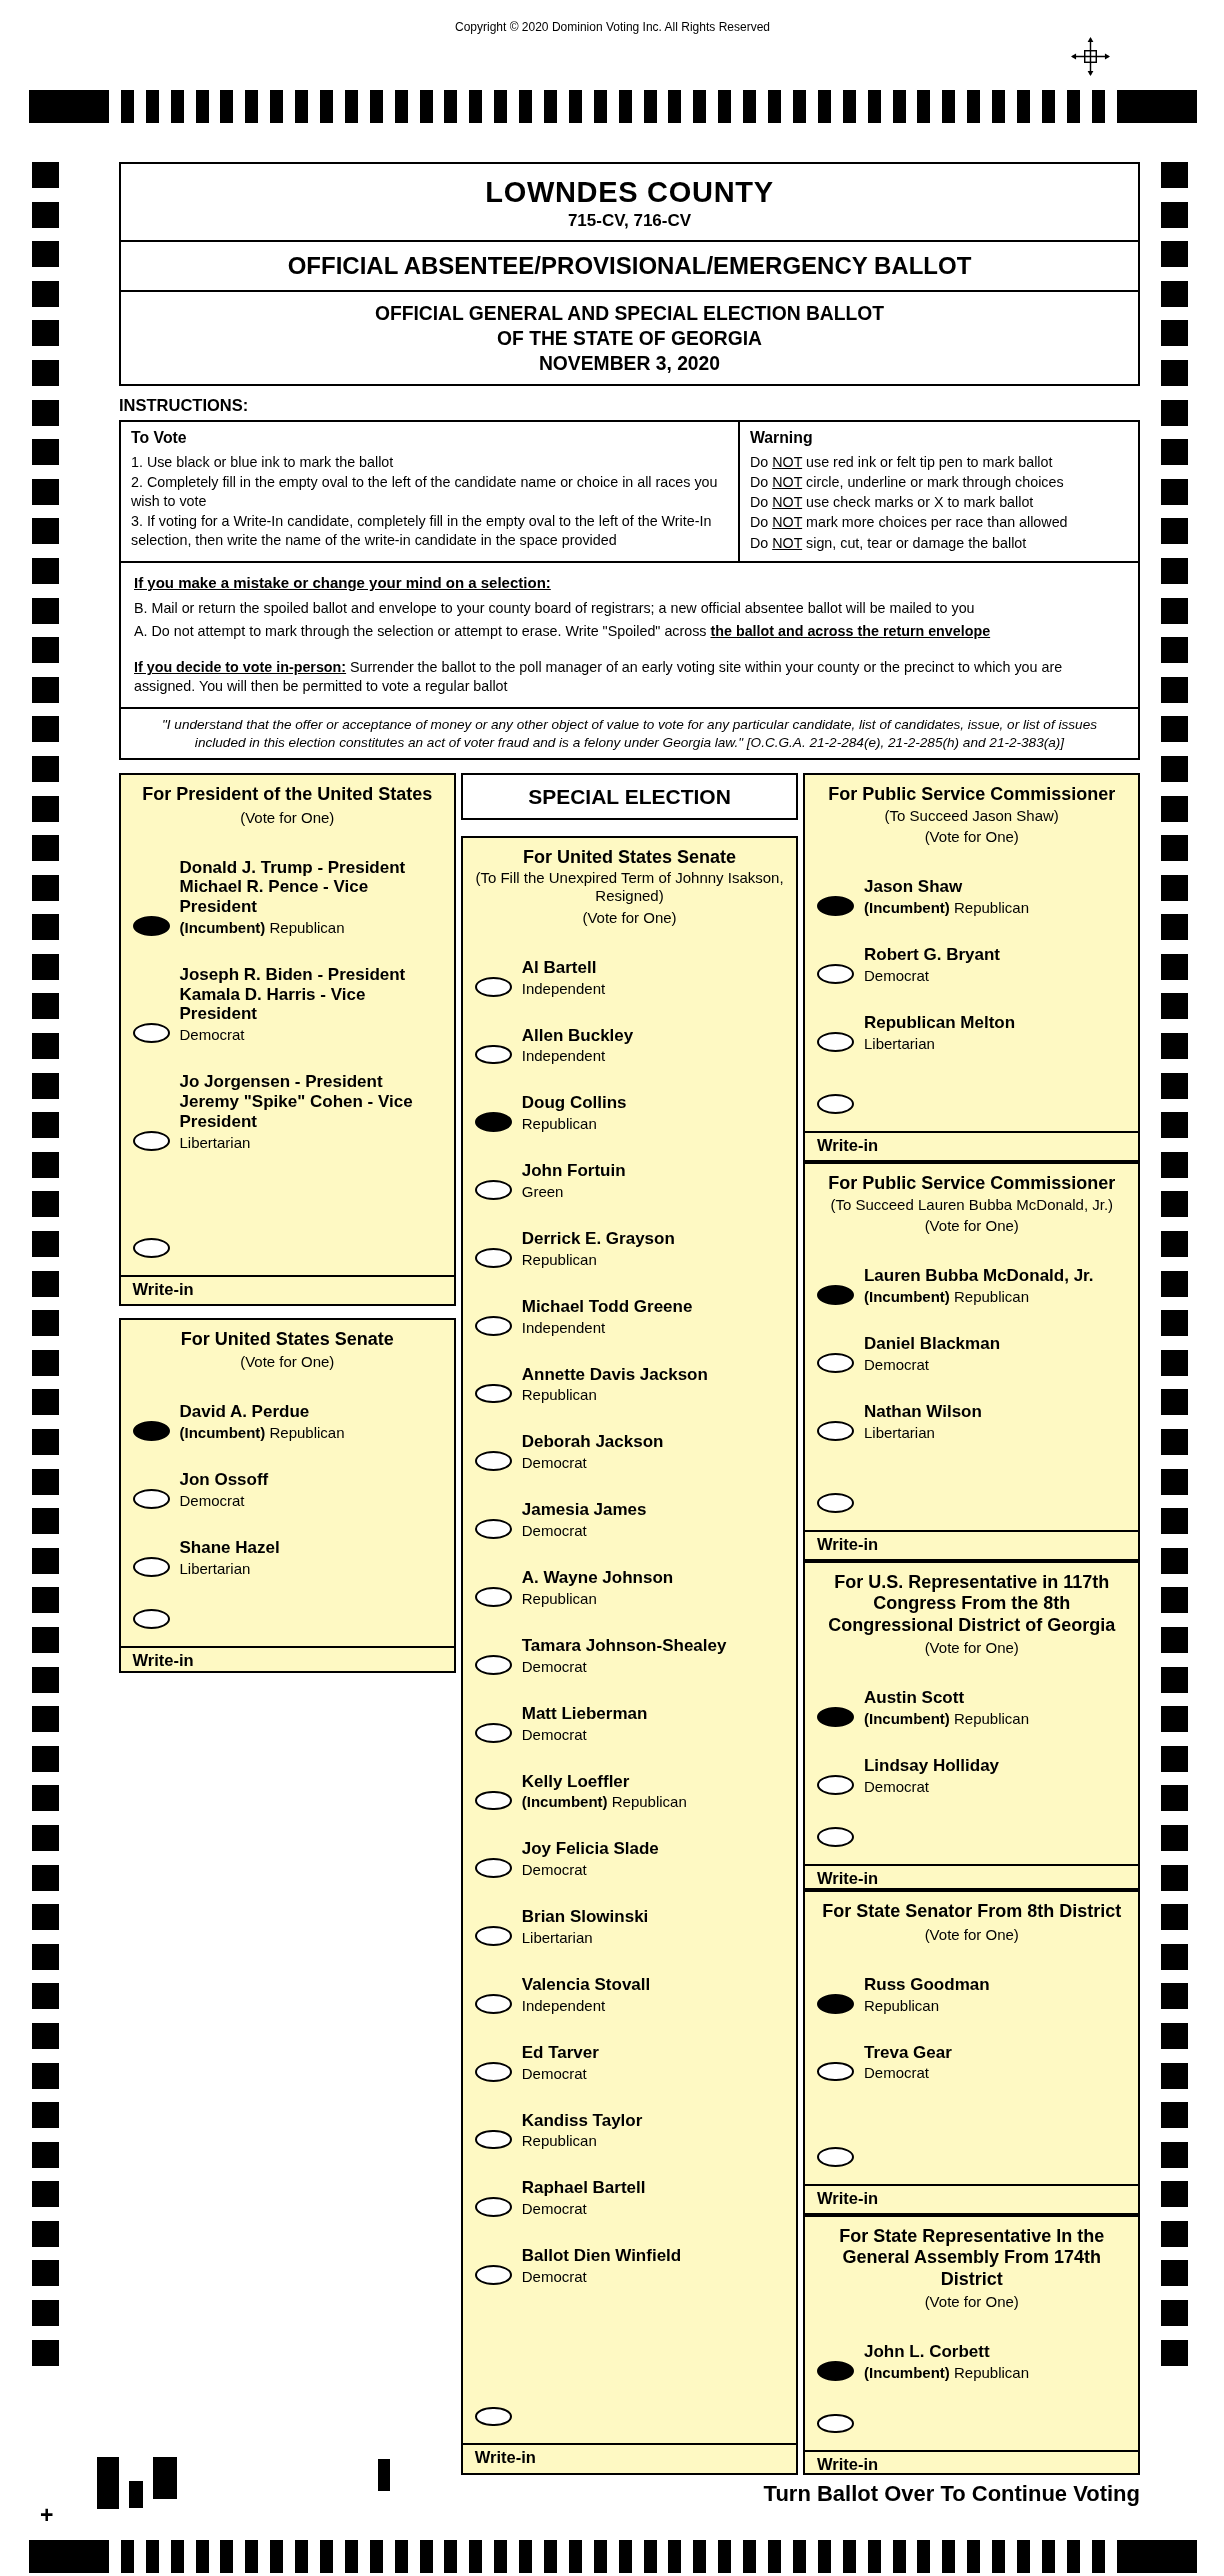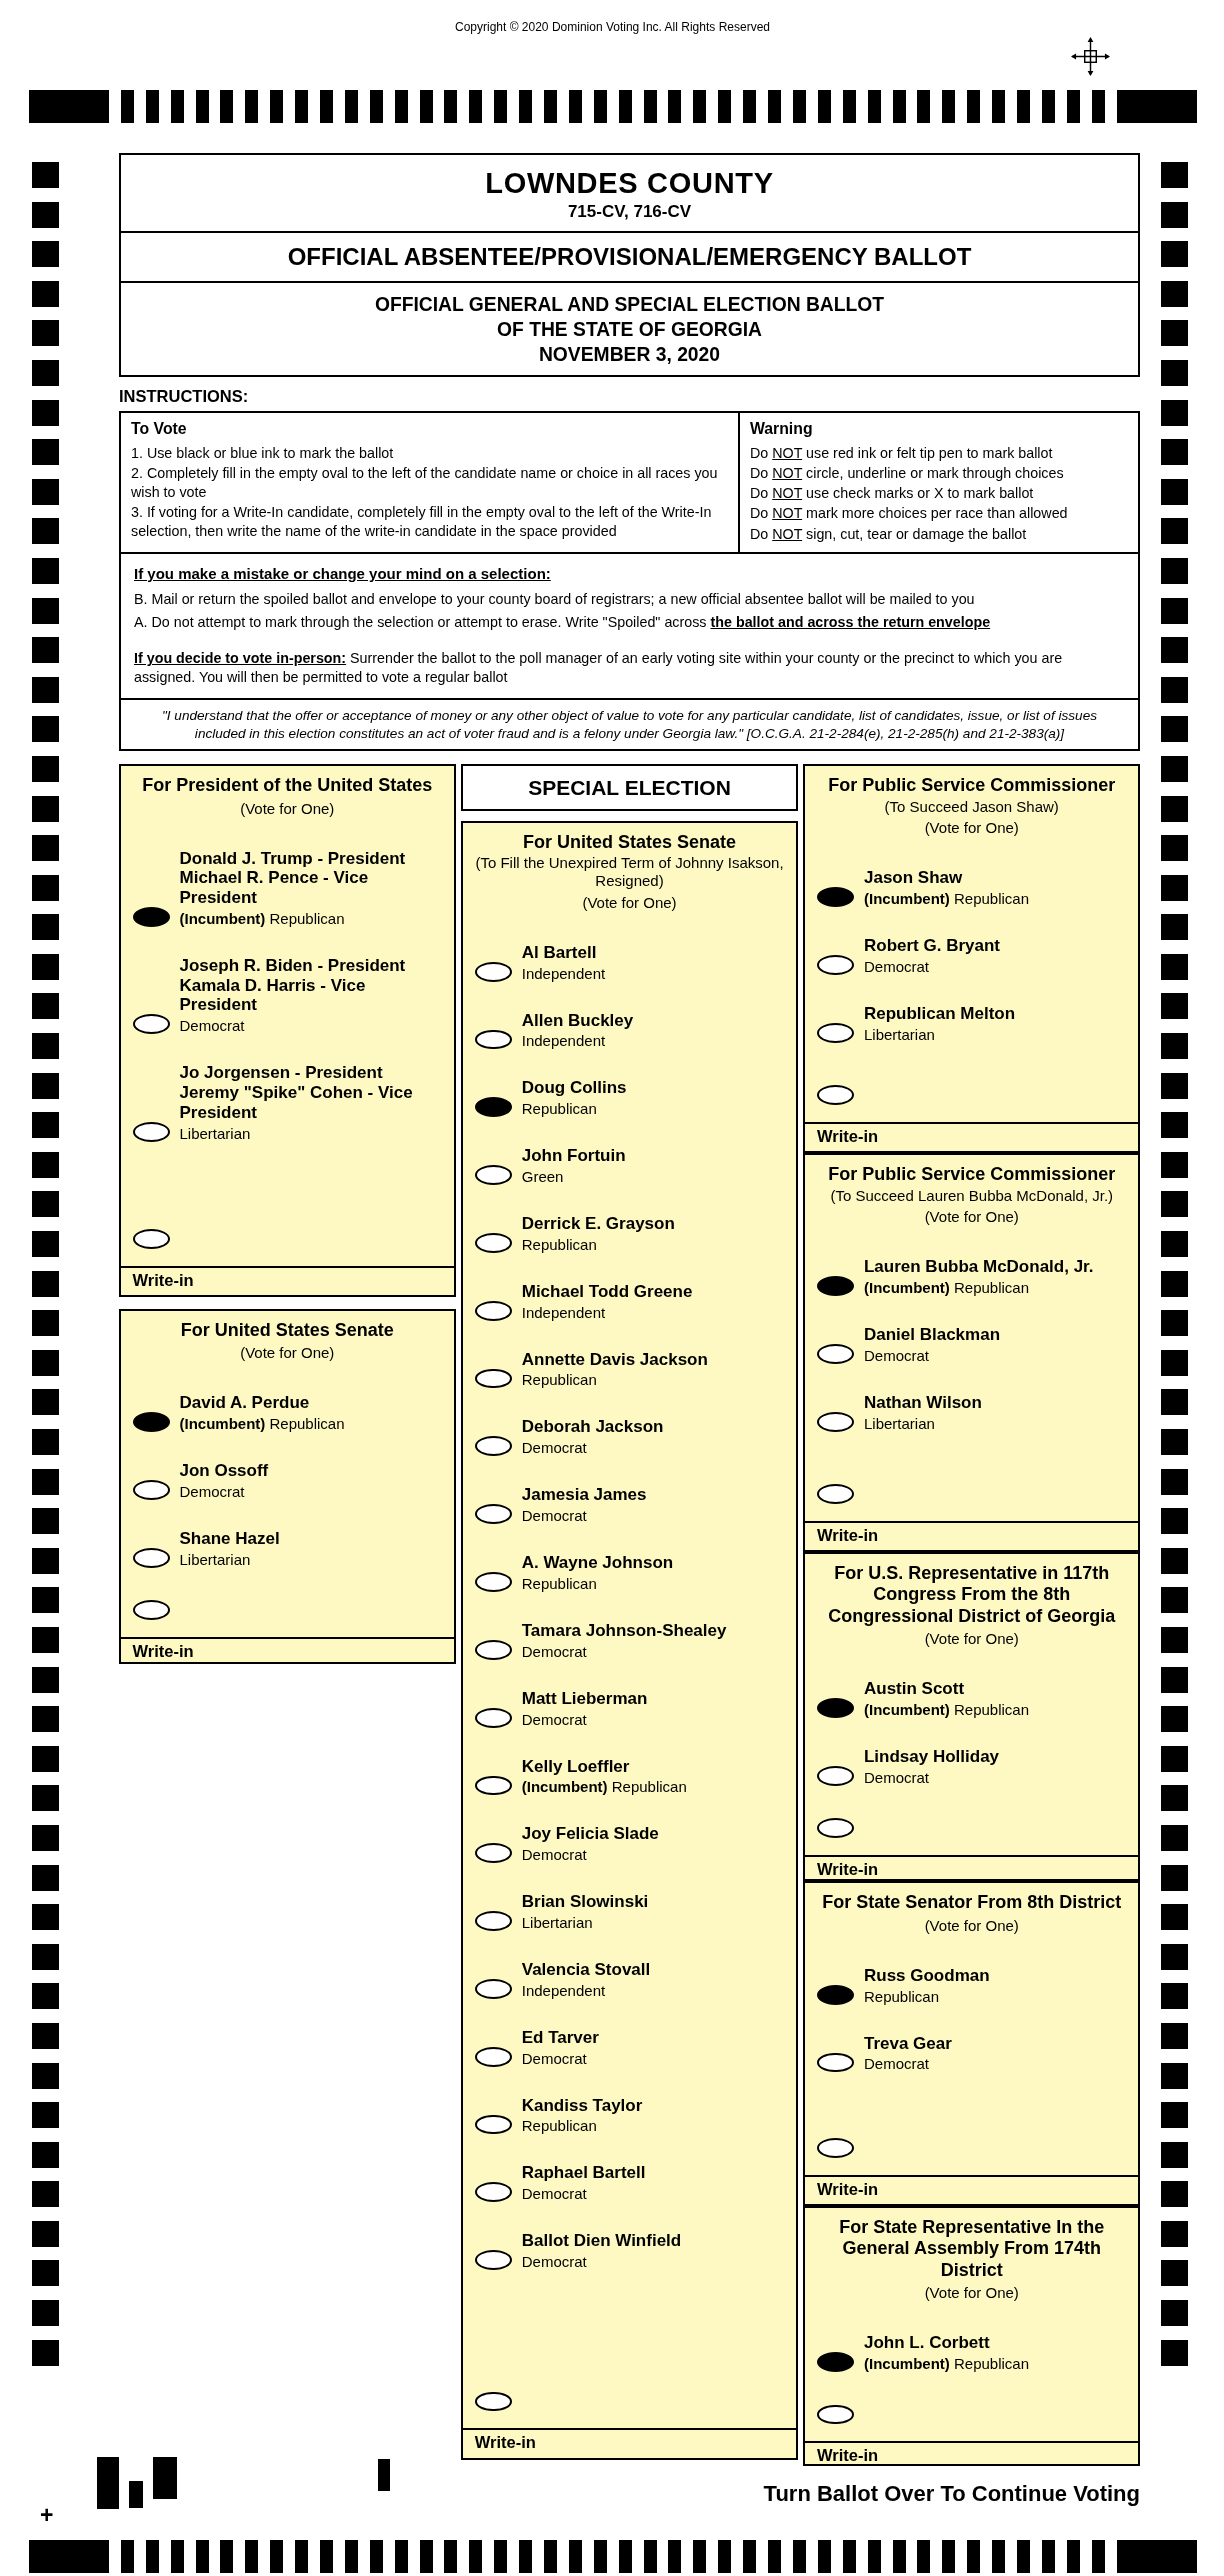--- a/index.html
+++ b/index.html
@@ -13,21 +13,21 @@
   .timing-row.top{top:90px}
   .timing-row.bottom{top:2540px}
   .tblock{width:80px;height:100%;background:#000}
   .tbar{width:13px;height:100%;background:#000}
 
   .side-col{position:absolute;top:162px;width:27px;display:flex;flex-direction:column;gap:13.6px}
   .side-col.left{left:31.5px}
   .side-col.right{left:1161px}
   .sq{height:26px;width:27px;background:#000}
 
-  .content{position:absolute;left:119px;top:153px;width:1021px}
+  .content{position:absolute;left:119px;top:162px;width:1021px}
   .box{border:2.1px solid #000;background:#fff}
 
   .header-box{text-align:center}
   .hb-sec1{padding:11.5px 7.2px 8.6px;border-bottom:2.1px solid #000}
   .county{font-size:29px;font-weight:bold;letter-spacing:0.7px}
   .code{font-size:17px;font-weight:bold;margin-top:2.9px}
   .hb-sec2{font-size:24px;font-weight:bold;padding:10px 7.2px;border-bottom:2.1px solid #000}
   .hb-sec3{font-size:19.3px;font-weight:bold;padding:8.6px 7.2px;line-height:1.3}
 
   .instr-label{font-size:16.5px;font-weight:bold;margin:10px 0 4.3px}
@@ -44,21 +44,21 @@
   .m-items>div{margin-top:3.6px}
   .inperson{margin-top:17px}
   .m-title2{font-weight:bold;text-decoration:underline}
   .emph{font-weight:bold;text-decoration:underline}
   .fraud{border-top:2.1px solid #000;font-style:italic;font-size:13.6px;text-align:center;
          padding:7.2px 18.6px;line-height:1.3}
 
   .columns{display:flex;gap:5.7px;margin-top:13px;align-items:flex-start}
   .bcol{flex:1;display:flex;flex-direction:column;min-width:0}
   .special-banner{border:2.1px solid #000;text-align:center;font-weight:bold;font-size:21px;
-                  padding:9.3px 0;margin-bottom:10px}
+                  padding:9.3px 0;margin-bottom:16px}
   .race-box{border:2.1px solid #000;display:flex;flex-direction:column;overflow:hidden;background:#fef9c3}
   .race-head{text-align:center;padding:8.6px 8.6px 2.9px}
   .race-title{font-weight:bold;font-size:18px;line-height:1.18}
   .race-sub{font-size:15px;line-height:1.2;margin-top:1.4px}
   .race-vote{font-size:15px;margin-top:3.6px}
   .cand{display:flex;align-items:flex-end;padding:0 11.5px;margin-top:29px}
   .oval{flex:none;width:33px;height:15.8px;border:2.1px solid #000;border-radius:50%;margin-top:3.6px;background:#fff}
   .oval.filled{background:#000}
   .cand-text{margin-left:10px;text-align:left}
   .cand-name{font-weight:bold;font-size:17px;line-height:1.16}

